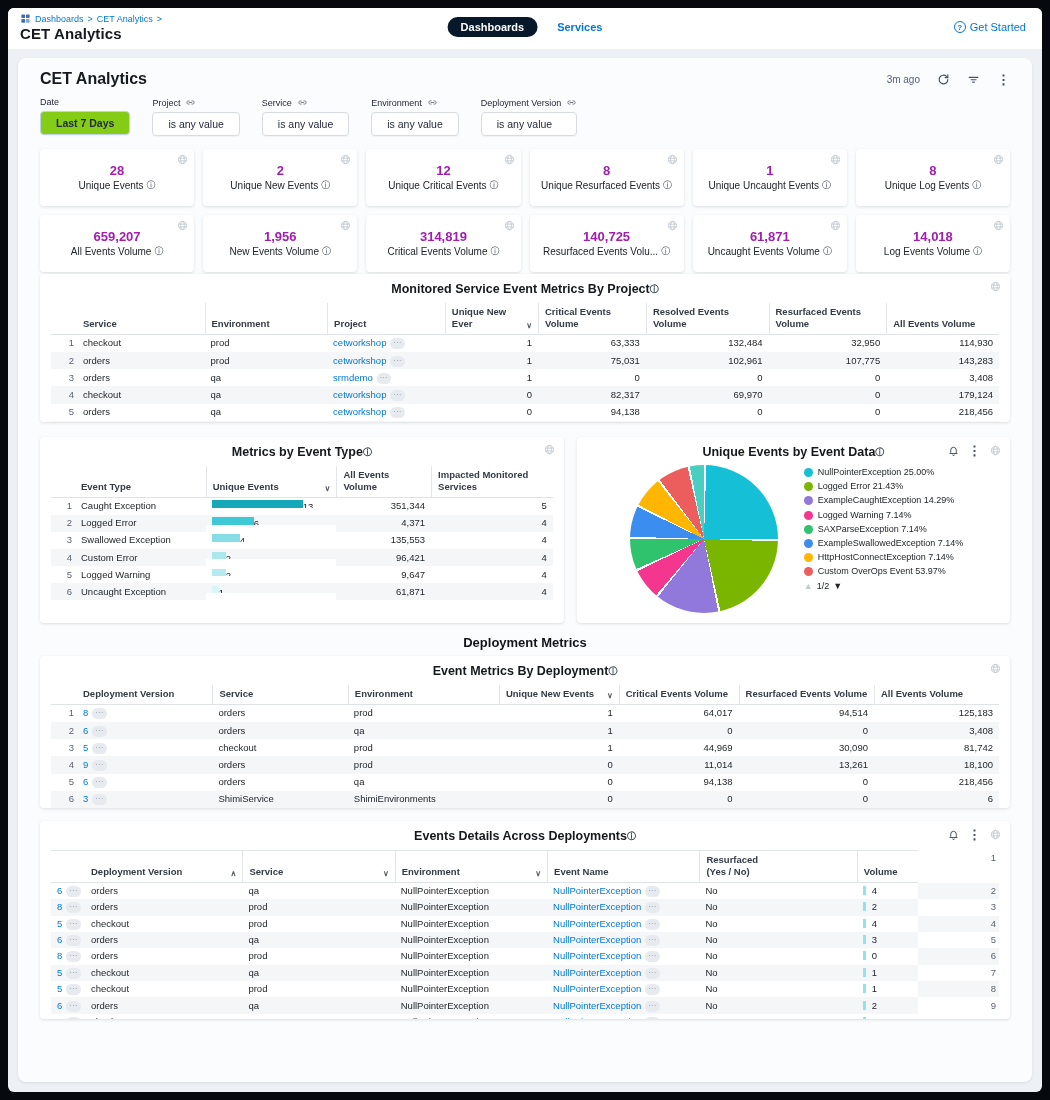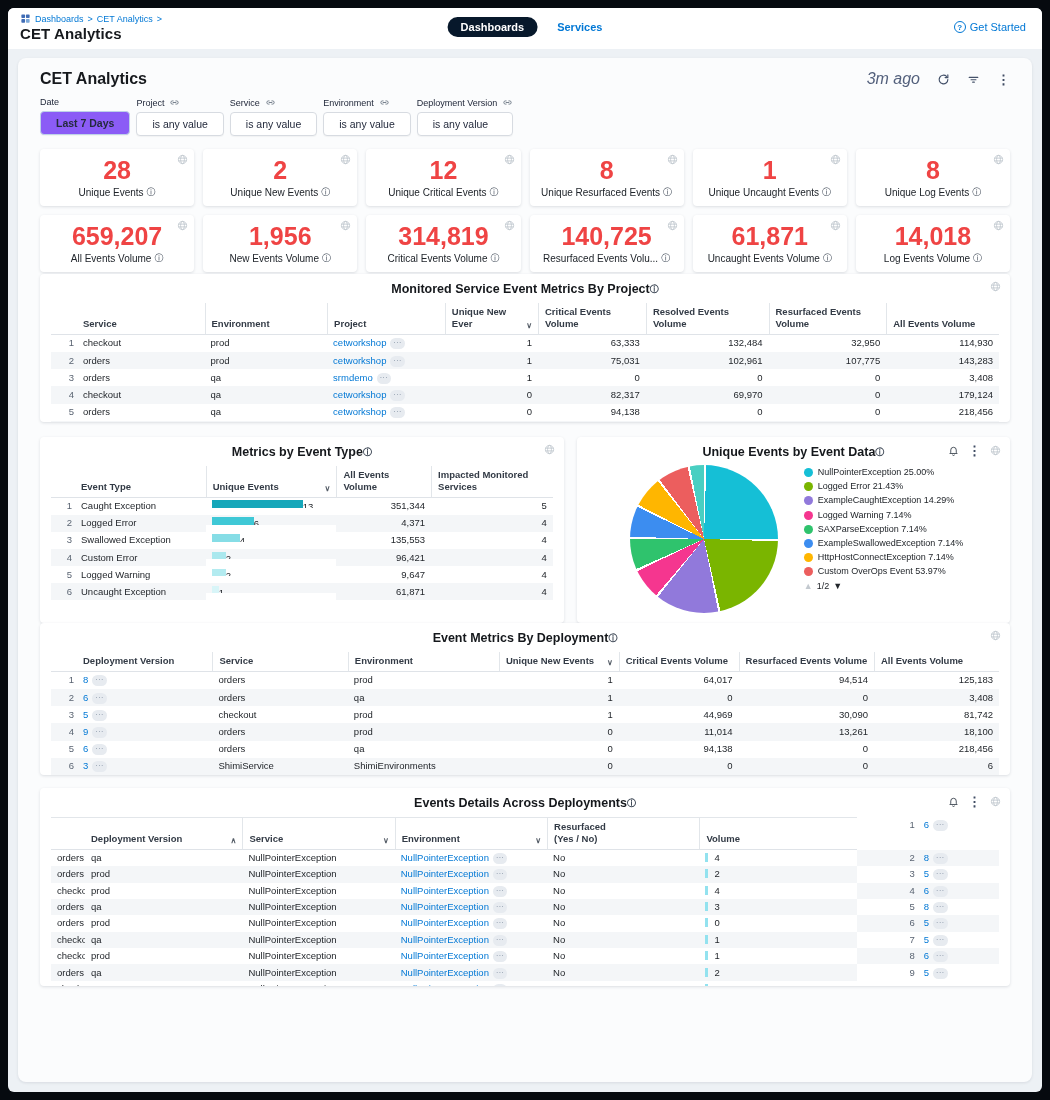--- a/index.html
+++ b/index.html
@@ -23,36 +23,36 @@
   .tab-link { color:#0278d5; font-size:11px; font-weight:bold; cursor:pointer; }
   .get-started { position:absolute; right:16px; top:13px; color:#0278d5; font-size:11px; display:flex; align-items:center; gap:4px; cursor:pointer; }
   .help-circle { width:12px; height:12px; border:1.3px solid #0278d5; border-radius:50%; font-size:8px; display:flex; align-items:center; justify-content:center; font-weight:bold; }
 
   
   .main { flex:1; padding:9px 10px 10px; }
   .panel { background:#fbfcfd; border-radius:8px; height:100%; padding:12px 22px 12px; box-shadow:0 1px 3px rgba(20,30,45,.10); display:flex; flex-direction:column; }
   .panel-head { display:flex; align-items:center; flex:none; }
   .panel-title { font-size:16px; font-weight:bold; color:#16191d; }
   .head-right { margin-left:auto; display:flex; align-items:center; gap:17px; }
-  .updated { font-size:16px; color:#53607c;font-style:italic; }
+  .updated { font-size:10px; color:#53607c; }
   .hicon { cursor:pointer; display:flex; align-items:center; }
   .kebab { font-size:13px; color:#3f4c63; font-weight:bold; cursor:pointer; line-height:1; }
 
   
-  .filters { display:flex; gap:6px; margin-top:9px; flex:none; }
+  .filters { display:flex; gap:22px; margin-top:9px; flex:none; }
   .filter { display:flex; flex-direction:column; gap:4px; }
   .filter-label { font-size:9px; color:#22293b; display:flex; align-items:center; gap:5px; }
   .chip { font-size:10.5px; color:#232a3c; padding:5px 15px; border:1px solid #d7dbe1; border-radius:4px; background:#fff; box-shadow:0 1px 1px rgba(0,0,0,.04); cursor:pointer; white-space:nowrap; }
-  .chip.active { background:#8b5cf6; border-color:#bed2e8; font-weight:bold; }
+  .chip.active { background:#84cc16; border-color:#bed2e8; font-weight:bold; }
 
   
   .cards { display:flex; gap:9px; margin-top:13px; flex:none; }
   .cards.second { margin-top:9px; }
   .card { flex:1; background:#fff; border-radius:4px; box-shadow:0 1px 3px rgba(31,45,61,.14); position:relative; height:57px; display:flex; flex-direction:column; align-items:center; justify-content:center; gap:1px; }
-  .card-value { font-size:25px; font-weight:600; color:#ef4444; }
+  .card-value { font-size:13px; font-weight:600; color:#a21caf; }
   .card-label { font-size:10px; color:#20252b; display:flex; align-items:center; gap:3px; white-space:nowrap; }
   .card .globe { position:absolute; top:5px; right:6px; }
   .info { color:#3c4654; font-size:9px; cursor:pointer; }
 
   .section-title { text-align:center; font-size:13px; font-weight:bold; color:#121419; margin:12px 0 6px; flex:none; }
 
   
   .tile { background:#fff; border-radius:4px; box-shadow:0 1px 3px rgba(31,45,61,.14); position:relative; padding:8px 11px; flex:none; overflow:hidden; }
   .tile-title { font-size:12.5px; font-weight:bold; color:#15181c; display:flex; justify-content:center; align-items:center; }
   .tile-icons { position:absolute; top:7px; right:9px; display:flex; align-items:center; gap:9px; }
@@ -635,20 +635,21 @@
               <div class="pager">
                 <span class="tri-up">▲</span>
                 <span>1/2</span>
                 <span class="tri-down">▼</span>
               </div>
             </div>
           </div>
         </div>
       </div>
 
+      <div class="section-title">Deployment Metrics</div>
 
       <div class="tile by-deployment">
         <div class="tile-icons">
             <span class="globe-slot">
               <svg class="ic" width="11" height="11" viewBox="0 0 24 24" fill="none" stroke="#bcc4cc" stroke-width="1.7">
                 <circle cx="12" cy="12" r="9"></circle>
                 <ellipse cx="12" cy="12" rx="4.2" ry="9"></ellipse>
                 <path d="M3.5 9h17M3.5 15h17"></path>
               </svg>
             </span>
@@ -787,20 +788,25 @@
               <span class="hwrap">
                 <span>Service</span>
               </span>
               <span class="sort">∨</span>
             </div>
             <div class="th hdiv">
               <span class="hwrap">
                 <span>Environment</span>
               </span>
               <span class="sort">∨</span>
+            </div>
+            <div class="th hdiv">
+              <span class="hwrap">
+                <span>Event Name</span>
+              </span>
             </div>
             <div class="th hdiv">
               <span class="hwrap">
                 <span>Resurfaced</span>
                 <span>(Yes / No)</span>
               </span>
             </div>
             <div class="th hdiv">
               <span class="hwrap">
                 <span>Volume</span>

